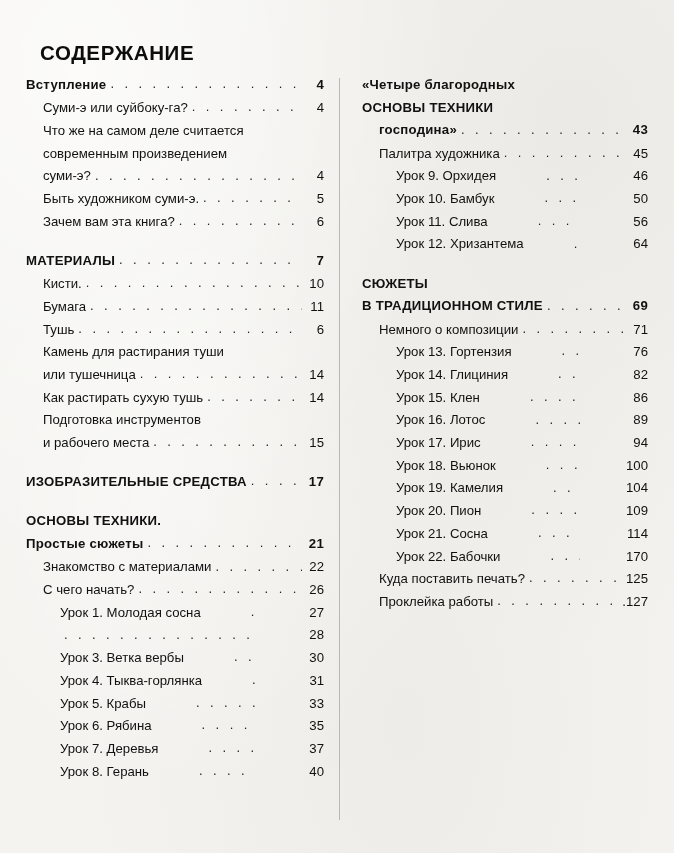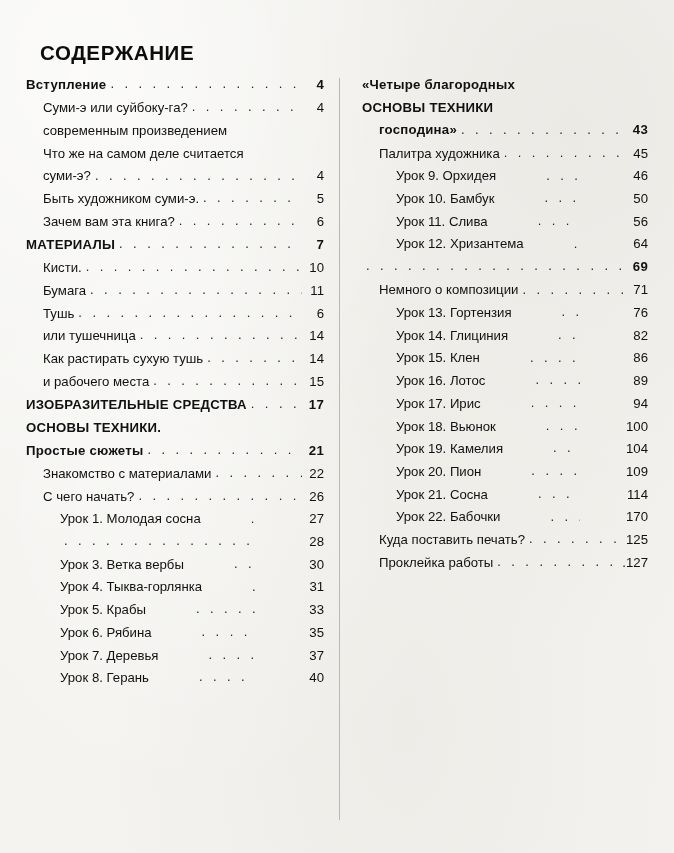--- a/index.html
+++ b/index.html
@@ -107,21 +107,21 @@
     margin-bottom: 10px;
   }
   
   .entry.cont {
     margin-bottom: 9.5px;
   }
   
   .lvl0 { padding-left: 0px; }
   .lvl1 { padding-left: 17px; }
   .lvl2 { padding-left: 34px; gap: 46px; }
-  .gap-top { margin-top: 10px; align-items: center; }
+  .gap-top { margin-top: 26px; align-items: center; }
   .nodots .dots { letter-spacing: 0; color: transparent; }
 </style>
 </head>
 <body>
 
 <div class="paper-texture"></div>
 
 <div class="page">
 
   <div class="title">СОДЕРЖАНИЕ</div>
@@ -134,26 +134,26 @@
           <span class="label">Вступление</span>
           <span class="dots">. . . . . . . . . . . . . . . . . . . . . . . . . . . . . . . . . . . . . . . . . . . . . . . . . . . .</span>
           <span class="page-num">4</span>
         </div>
         <div class="entry lvl1">
           <span class="label">Суми-э или суйбоку-га?</span>
           <span class="dots">. . . . . . . . . . . . . . . . . . . . . . . . . . . . . . . . . . . . . . . . . . . . . . . . . . . .</span>
           <span class="page-num">4</span>
         </div>
         <div class="entry lvl1 cont nodots">
+          <span class="label">Что же на самом деле считается</span>
+          <span class="dots"></span>
+          <span class="page-num"></span>
+        </div>
+        <div class="entry lvl1 cont nodots">
           <span class="label">современным произведением</span>
-          <span class="dots"></span>
-          <span class="page-num"></span>
-        </div>
-        <div class="entry lvl1 cont nodots">
-          <span class="label">Что же на самом деле считается</span>
           <span class="dots"></span>
           <span class="page-num"></span>
         </div>
         <div class="entry lvl1">
           <span class="label">суми-э?</span>
           <span class="dots">. . . . . . . . . . . . . . . . . . . . . . . . . . . . . . . . . . . . . . . . . . . . . . . . . . . .</span>
           <span class="page-num">4</span>
         </div>
         <div class="entry lvl1">
           <span class="label">Быть художником суми-э.</span>
@@ -178,29 +178,39 @@
         <div class="entry lvl1">
           <span class="label">Бумага</span>
           <span class="dots">. . . . . . . . . . . . . . . . . . . . . . . . . . . . . . . . . . . . . . . . . . . . . . . . . . . .</span>
           <span class="page-num">11</span>
         </div>
         <div class="entry lvl1">
           <span class="label">Тушь</span>
           <span class="dots">. . . . . . . . . . . . . . . . . . . . . . . . . . . . . . . . . . . . . . . . . . . . . . . . . . . .</span>
           <span class="page-num">6</span>
         </div>
+        <div class="entry lvl1 cont nodots">
+          <span class="label">Камень для растирания туши</span>
+          <span class="dots"></span>
+          <span class="page-num"></span>
+        </div>
         <div class="entry lvl1">
           <span class="label">или тушечница</span>
           <span class="dots">. . . . . . . . . . . . . . . . . . . . . . . . . . . . . . . . . . . . . . . . . . . . . . . . . . . .</span>
           <span class="page-num">14</span>
         </div>
         <div class="entry lvl1">
           <span class="label">Как растирать сухую тушь</span>
           <span class="dots">. . . . . . . . . . . . . . . . . . . . . . . . . . . . . . . . . . . . . . . . . . . . . . . . . . . .</span>
           <span class="page-num">14</span>
+        </div>
+        <div class="entry lvl1 cont nodots">
+          <span class="label">Подготовка инструментов</span>
+          <span class="dots"></span>
+          <span class="page-num"></span>
         </div>
         <div class="entry lvl1">
           <span class="label">и рабочего места</span>
           <span class="dots">. . . . . . . . . . . . . . . . . . . . . . . . . . . . . . . . . . . . . . . . . . . . . . . . . . . .</span>
           <span class="page-num">15</span>
         </div>
         <div class="entry lvl0 head gap-top">
           <span class="label">ИЗОБРАЗИТЕЛЬНЫЕ СРЕДСТВА</span>
           <span class="dots">. . . . . . . . . . . . . . . . . . . . . . . . . . . . . . . . . . . . . . . . . . . . . . . . . . . .</span>
           <span class="page-num">17</span>
@@ -299,21 +309,27 @@
         <div class="entry lvl2">
           <span class="label">Урок 11. Слива</span>
           <span class="dots">. . . . . . . . . . . . . . . . . . . . . . . . . . . . . . . . . . . . . . . . . . . . . . . . . . . .</span>
           <span class="page-num">56</span>
         </div>
         <div class="entry lvl2">
           <span class="label">Урок 12. Хризантема</span>
           <span class="dots">. . . . . . . . . . . . . . . . . . . . . . . . . . . . . . . . . . . . . . . . . . . . . . . . . . . .</span>
           <span class="page-num">64</span>
         </div>
+        <div class="entry lvl0 head cont nodots gap-top">
+          <span class="label">СЮЖЕТЫ</span>
+          <span class="dots"></span>
+          <span class="page-num"></span>
+        </div>
         <div class="entry lvl0 head">
+          <span class="label">В ТРАДИЦИОННОМ СТИЛЕ</span>
           <span class="dots">. . . . . . . . . . . . . . . . . . . . . . . . . . . . . . . . . . . . . . . . . . . . . . . . . . . .</span>
           <span class="page-num">69</span>
         </div>
         <div class="entry lvl1">
           <span class="label">Немного о композиции</span>
           <span class="dots">. . . . . . . . . . . . . . . . . . . . . . . . . . . . . . . . . . . . . . . . . . . . . . . . . . . .</span>
           <span class="page-num">71</span>
         </div>
         <div class="entry lvl2">
           <span class="label">Урок 13. Гортензия</span>

